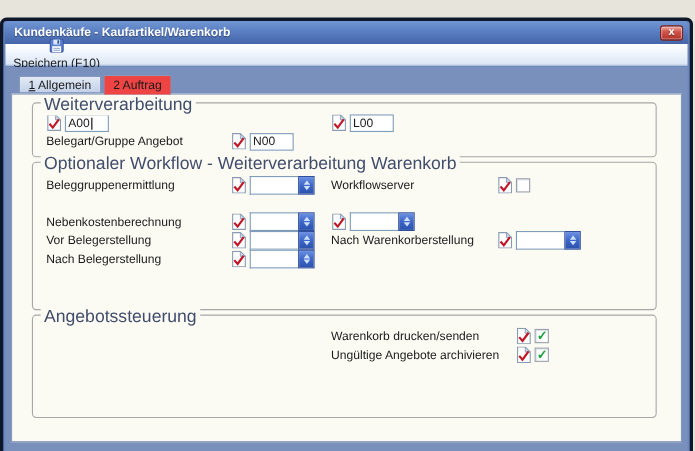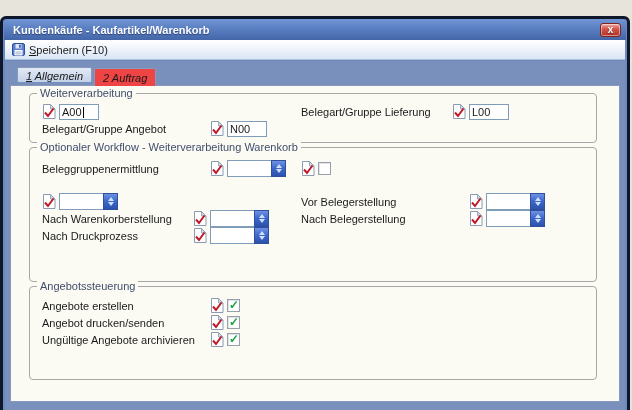--- a/index.html
+++ b/index.html
@@ -43,33 +43,33 @@
   
   .toolbar {
     height:20px; margin:0 2px;
     background:linear-gradient(180deg,#ffffff 0%,#ecf2fb 55%,#d9e5f5 100%);
     border-bottom:1px solid #aebfd6;
     display:flex; align-items:center;
     padding-left:4px;
   }
   .tool-btn {
     display:flex; align-items:center; gap:4px;
-    padding:1px 6px 1px 3px; border-radius:2px; cursor:pointer;
+    padding:1px 6px 1px 3px; border-radius:2px; cursor:pointer;flex-direction:column;
   }
   .accel { text-decoration:underline; }
   
   .client {
     position:absolute; left:2px; right:2px; top:42px; bottom:2px;
     background:#7a90bc;
     border-radius:0 0 3px 3px;
     padding:6px 5px 10px 5px;
   }
   .tabs {
-    display:flex; align-items:flex-start;
-    height:18px; padding-left:7px; position:relative; z-index:2;font-style:italic;
+    display:flex; align-items:center;
+    height:18px; padding-left:7px; position:relative; z-index:2;
   }
   .tab {
     border:1px solid #8799bd;
     border-bottom:none;
     border-radius:2px 2px 0 0;
     padding:2px 8px 1px 8px;
     background:linear-gradient(180deg,#e3eaf5 0%,#c3d1e8 100%);
     margin-right:2px; cursor:pointer; height:15px;
   }
   .tab.active {
@@ -88,21 +88,21 @@
   
   .group {
     position:relative;
     border:1px solid #a7a7a7;
     border-radius:4px;
     margin-bottom:4px;
   }
   .group-title {
     position:absolute; top:-7px; left:7px;
     background:#fbfbf4; padding:0 3px;
-    color:#414d6b; font-size:11px;
+    color:#414d6b; font-size:16px;
   }
   .g1 { height:50px; padding:9px 8px 0 12px; }
   .g2 { height:135px; padding:12px 8px 0 12px; }
   .g3 { height:94px; padding:10px 8px 0 12px; }
   .grid { display:grid; grid-template-columns:259px 1fr; }
   .row { display:flex; align-items:center; height:17px; }
   .row .lbl { flex:none; }
   .g-left .lbl  { width:164px; margin-right:4px; }
   .g-right .lbl { width:147px; margin-right:4px; }
   .spacer-row { height:16px; }
@@ -185,21 +185,20 @@
               <path d="M1.5 0.5 h7 l4.5 4.5 v9.5 h-11.5 z" fill="#ffffff" stroke="#8a9ab0"></path>
               <path d="M8.5 0.5 v4.5 h4.5 z" fill="#ccd8ec" stroke="#8a9ab0" stroke-width="0.8"></path>
               <path d="M3 8.5 l3 3.5 L11.5 4.5" stroke="#c01828" stroke-width="2" fill="none"></path>
             </svg>
             <div class="txt-field">
                 <span>A00</span>
                 <span class="caret"></span>
               </div>
           </div>
           <div class="row g-right">
-            <span class="lbl">Belegart/Gruppe Lieferung</span>
             <svg class="doc-icon" viewBox="0 0 14 15">
               <path d="M1.5 0.5 h7 l4.5 4.5 v9.5 h-11.5 z" fill="#ffffff" stroke="#8a9ab0"></path>
               <path d="M8.5 0.5 v4.5 h4.5 z" fill="#ccd8ec" stroke="#8a9ab0" stroke-width="0.8"></path>
               <path d="M3 8.5 l3 3.5 L11.5 4.5" stroke="#c01828" stroke-width="2" fill="none"></path>
             </svg>
             <div class="txt-field">
                 <span>L00</span>
               </div>
           </div>
           <div class="row g-left">
@@ -229,30 +228,46 @@
             </svg>
             <div class="spin">
               <div class="spin-field"><span></span></div>
               <div class="spin-btn">
                   <span class="tri-up"></span>
                   <span class="tri-dn"></span>
                 </div>
             </div>
           </div>
           <div class="row g-right">
+            <span class="lbl">Workflowserver</span>
             <svg class="doc-icon" viewBox="0 0 14 15">
               <path d="M1.5 0.5 h7 l4.5 4.5 v9.5 h-11.5 z" fill="#ffffff" stroke="#8a9ab0"></path>
               <path d="M8.5 0.5 v4.5 h4.5 z" fill="#ccd8ec" stroke="#8a9ab0" stroke-width="0.8"></path>
               <path d="M3 8.5 l3 3.5 L11.5 4.5" stroke="#c01828" stroke-width="2" fill="none"></path>
             </svg>
             <div class="cb"></div>
           </div>
         </div>
         <div class="spacer-row"></div>
         <div class="grid">
+          <div class="row g-left">
+            <span class="lbl">Nebenkostenberechnung</span>
+            <svg class="doc-icon" viewBox="0 0 14 15">
+              <path d="M1.5 0.5 h7 l4.5 4.5 v9.5 h-11.5 z" fill="#ffffff" stroke="#8a9ab0"></path>
+              <path d="M8.5 0.5 v4.5 h4.5 z" fill="#ccd8ec" stroke="#8a9ab0" stroke-width="0.8"></path>
+              <path d="M3 8.5 l3 3.5 L11.5 4.5" stroke="#c01828" stroke-width="2" fill="none"></path>
+            </svg>
+            <div class="spin">
+              <div class="spin-field"><span></span></div>
+              <div class="spin-btn">
+                  <span class="tri-up"></span>
+                  <span class="tri-dn"></span>
+                </div>
+            </div>
+          </div>
           <div class="row g-right">
             <svg class="doc-icon" viewBox="0 0 14 15">
               <path d="M1.5 0.5 h7 l4.5 4.5 v9.5 h-11.5 z" fill="#ffffff" stroke="#8a9ab0"></path>
               <path d="M8.5 0.5 v4.5 h4.5 z" fill="#ccd8ec" stroke="#8a9ab0" stroke-width="0.8"></path>
               <path d="M3 8.5 l3 3.5 L11.5 4.5" stroke="#c01828" stroke-width="2" fill="none"></path>
             </svg>
             <div class="spin">
               <div class="spin-field"><span></span></div>
               <div class="spin-btn">
                   <span class="tri-up"></span>
@@ -285,66 +300,42 @@
             <div class="spin">
               <div class="spin-field"><span></span></div>
               <div class="spin-btn">
                   <span class="tri-up"></span>
                   <span class="tri-dn"></span>
                 </div>
             </div>
           </div>
           <div class="row g-left">
             <span class="lbl">Nach Belegerstellung</span>
-            <svg class="doc-icon" viewBox="0 0 14 15">
-              <path d="M1.5 0.5 h7 l4.5 4.5 v9.5 h-11.5 z" fill="#ffffff" stroke="#8a9ab0"></path>
-              <path d="M8.5 0.5 v4.5 h4.5 z" fill="#ccd8ec" stroke="#8a9ab0" stroke-width="0.8"></path>
-              <path d="M3 8.5 l3 3.5 L11.5 4.5" stroke="#c01828" stroke-width="2" fill="none"></path>
-            </svg>
-            <div class="spin">
-              <div class="spin-field"><span></span></div>
-              <div class="spin-btn">
-                  <span class="tri-up"></span>
-                  <span class="tri-dn"></span>
-                </div>
-            </div>
-          </div>
-          <div class="row g-right">
-            <span class="lbl">Nach Druckprozess</span>
             <svg class="doc-icon" viewBox="0 0 14 15">
               <path d="M1.5 0.5 h7 l4.5 4.5 v9.5 h-11.5 z" fill="#ffffff" stroke="#8a9ab0"></path>
               <path d="M8.5 0.5 v4.5 h4.5 z" fill="#ccd8ec" stroke="#8a9ab0" stroke-width="0.8"></path>
               <path d="M3 8.5 l3 3.5 L11.5 4.5" stroke="#c01828" stroke-width="2" fill="none"></path>
             </svg>
             <div class="spin">
               <div class="spin-field"><span></span></div>
               <div class="spin-btn">
                   <span class="tri-up"></span>
                   <span class="tri-dn"></span>
                 </div>
             </div>
           </div>
         </div>
       </div>
 
       <div class="group g3">
         <span class="group-title">Angebotssteuerung</span>
         <div class="grid">
-          <div class="row g-left">
-            <span class="lbl">Angebote erstellen</span>
-            <svg class="doc-icon" viewBox="0 0 14 15">
-              <path d="M1.5 0.5 h7 l4.5 4.5 v9.5 h-11.5 z" fill="#ffffff" stroke="#8a9ab0"></path>
-              <path d="M8.5 0.5 v4.5 h4.5 z" fill="#ccd8ec" stroke="#8a9ab0" stroke-width="0.8"></path>
-              <path d="M3 8.5 l3 3.5 L11.5 4.5" stroke="#c01828" stroke-width="2" fill="none"></path>
-            </svg>
-            <div class="cb checked"></div>
-          </div>
           <div class="row g-right"></div>
           <div class="row g-left">
-            <span class="lbl">Angebot drucken/senden</span>
+            <span class="lbl">Warenkorb drucken/senden</span>
             <svg class="doc-icon" viewBox="0 0 14 15">
               <path d="M1.5 0.5 h7 l4.5 4.5 v9.5 h-11.5 z" fill="#ffffff" stroke="#8a9ab0"></path>
               <path d="M8.5 0.5 v4.5 h4.5 z" fill="#ccd8ec" stroke="#8a9ab0" stroke-width="0.8"></path>
               <path d="M3 8.5 l3 3.5 L11.5 4.5" stroke="#c01828" stroke-width="2" fill="none"></path>
             </svg>
             <div class="cb checked"></div>
           </div>
           <div class="row g-right"></div>
           <div class="row g-left">
             <span class="lbl">Ungültige Angebote archivieren</span>

